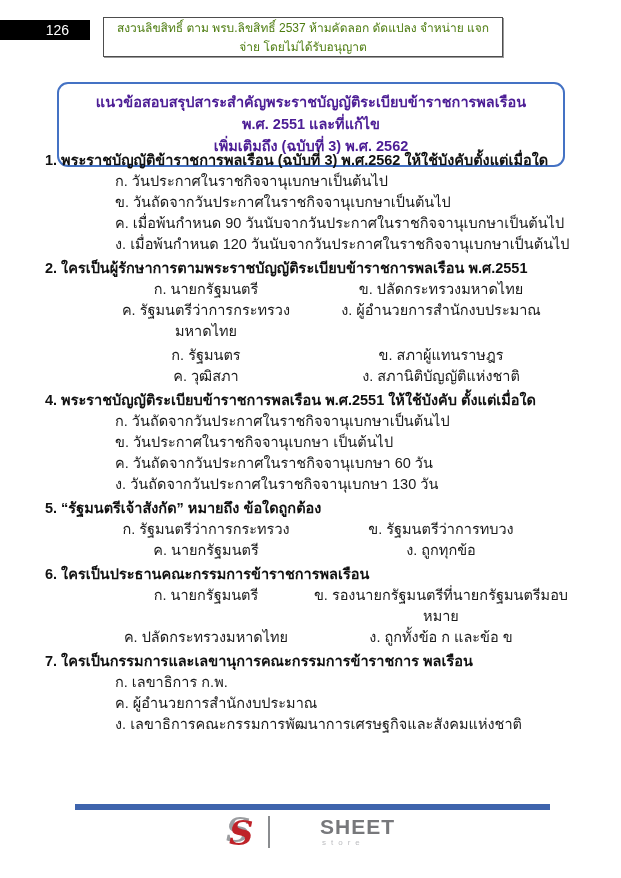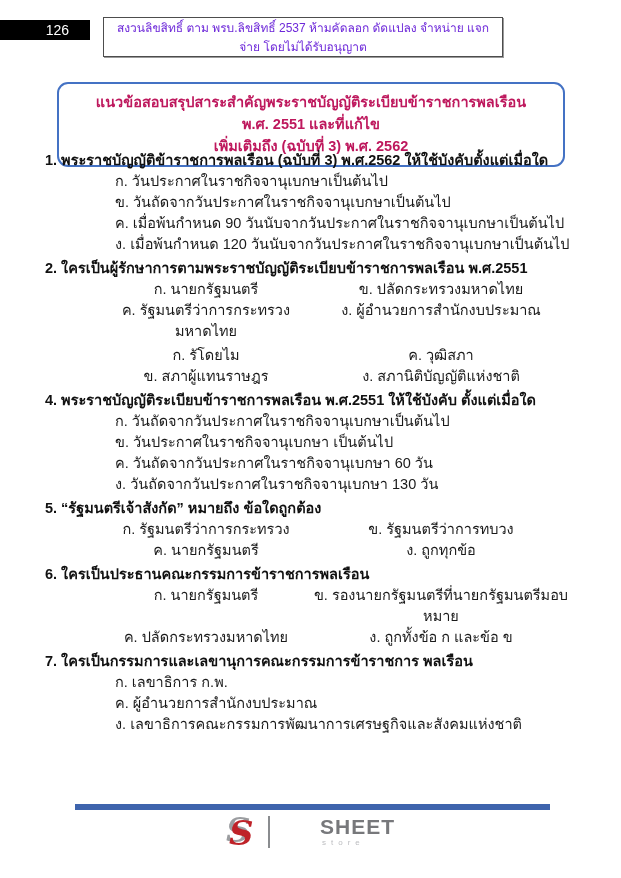--- a/index.html
+++ b/index.html
@@ -28,38 +28,38 @@
   .copyright-box {
     position: absolute;
     left: 103px; top: 17px;
     width: 400px; height: 40px;
     border: 1.5px solid #4d4d4d;
     box-shadow: 1px 1px 0 #9a9a9a;
     display: flex;
     align-items: center;
     justify-content: center;
     font-size: 12px;
-    color: #6d28d9;
+    color: #4d7c0f;
     text-align: center;
     padding: 0 6px;
   }
 
   
   .title-box {
     position: absolute;
     left: 57px; top: 82px;
     width: 508px;
     border: 2.5px solid #4472c4;
     border-radius: 11px;
     padding: 7px 26px 8px 26px;
     text-align: center;
     font-weight: bold;
     font-size: 14.5px;
     line-height: 22px;
-    color: #be185d;
+    color: #4c1d95;
     background: #ffffff;
   }
 
   
   .questions {
     position: absolute;
     left: 45px; top: 150px;
     width: 540px;
   }
   .question { margin-bottom: 3px; }
@@ -163,23 +163,23 @@
     <div class="choices-grid">
       <div class="choice">ก. นายกรัฐมนตรี</div>
       <div class="choice">ข. ปลัดกระทรวงมหาดไทย</div>
       <div class="choice">ค. รัฐมนตรีว่าการกระทรวงมหาดไทย</div>
       <div class="choice">ง. ผู้อำนวยการสำนักงบประมาณ</div>
     </div>
   </div>
 
   <div class="question">
     <div class="choices-grid">
-      <div class="choice">ก. รัโดยไม</div>
+      <div class="choice">ก. รัฐมนตร</div>
+      <div class="choice">ข. สภาผู้แทนราษฎร</div>
       <div class="choice">ค. วุฒิสภา</div>
-      <div class="choice">ข. สภาผู้แทนราษฎร</div>
       <div class="choice">ง. สภานิติบัญญัติแห่งชาติ</div>
     </div>
   </div>
 
   <div class="question">
     <div class="q-text">4. พระราชบัญญัติระเบียบข้าราชการพลเรือน พ.ศ.2551 ให้ใช้บังคับ ตั้งแต่เมื่อใด</div>
     <div class="choices-single">
       <div class="choice">ก. วันถัดจากวันประกาศในราชกิจจานุเบกษาเป็นต้นไป</div>
       <div class="choice">ข. วันประกาศในราชกิจจานุเบกษา เป็นต้นไป</div>
       <div class="choice">ค. วันถัดจากวันประกาศในราชกิจจานุเบกษา 60 วัน</div>

